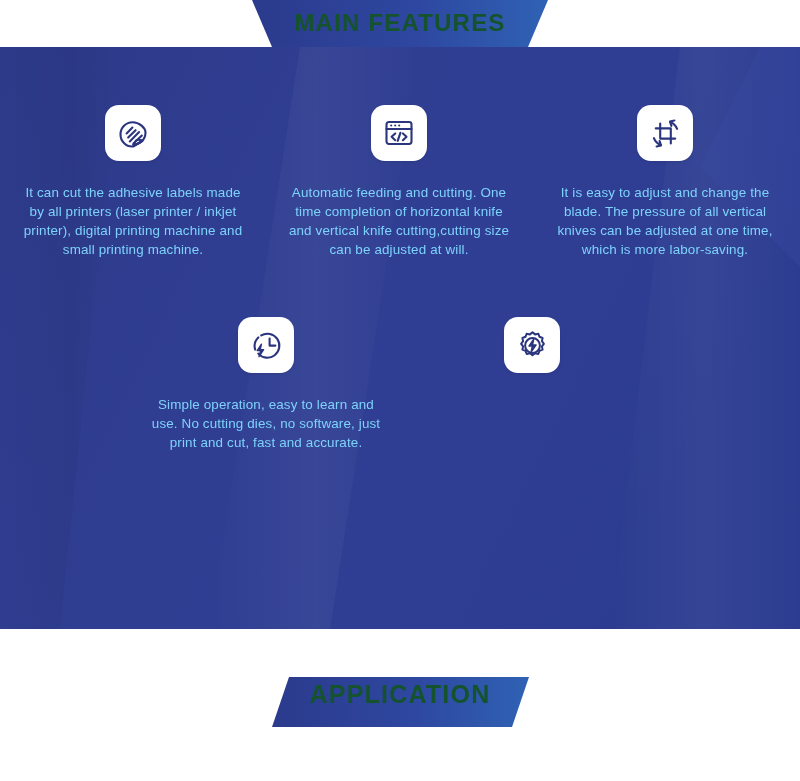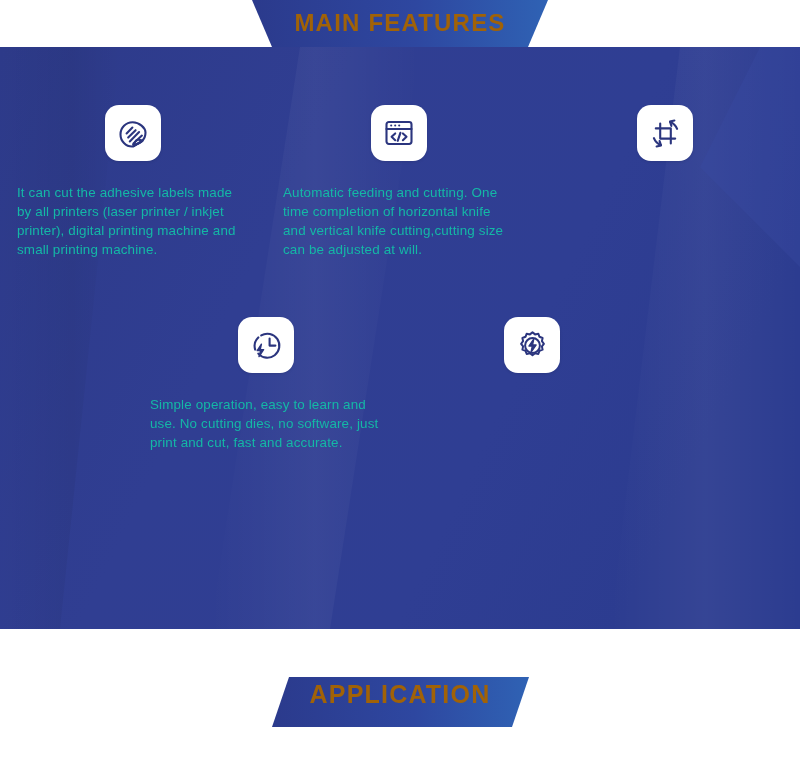--- a/index.html
+++ b/index.html
@@ -20,21 +20,21 @@
     width: 800px;
     display: flex;
     justify-content: center;
     align-items: flex-start;
   }
   .banner {
     position: relative;
     display: flex;
     align-items: center;
     justify-content: center;
-    color: #a16207;
+    color: #14532d;
     letter-spacing: 1.2px;
     font-weight: bold;
     -webkit-font-smoothing: antialiased;
   }
   .banner .banner-shape {
     position: absolute;
     inset: 0;
     z-index: 0;
   }
   .banner .banner-label {
@@ -101,24 +101,24 @@
     display: flex;
     align-items: center;
     justify-content: center;
     box-shadow: 0 1px 3px rgba(0,0,0,0.10);
     flex: none;
   }
   .icon-tile svg { display: block; }
 
   .feature-text {
     margin-top: 22px;
-    color: #14b8a6;
+    color: #7dd3fc;
     font-size: 13.4px;
     line-height: 19px;
-    text-align: left;
+    text-align: center;
     max-width: 232px;
     letter-spacing: 0.15px;
   }
 
   
   .row-2 { padding-left: 133px; }
 </style>
 </head>
 <body>
 
@@ -205,20 +205,21 @@
         <div class="icon-tile">
           <svg width="33" height="33" viewBox="0 0 33 33" fill="none" stroke="#2b357e" stroke-width="2.1" stroke-linecap="round" stroke-linejoin="round">
             <polyline points="11.2,6.6 11.2,21.6 26.2,21.6"></polyline>
             <polyline points="6.8,11.4 21.8,11.4 21.8,26.4"></polyline>
             <path d="M21.2 4.9a12 12 0 0 1 6.9 6.9"></path>
             <polyline points="22.4,8.9 21.0,4.6 25.4,3.5"></polyline>
             <path d="M11.8 28.1a12 12 0 0 1-6.9-6.9"></path>
             <polyline points="10.6,24.1 12.0,28.4 7.6,29.5"></polyline>
           </svg>
         </div>
+        <div class="feature-text">It is easy to adjust and change the blade. The pressure of all vertical knives can be adjusted at one time, which is more labor-saving.</div>
       </div>
 
     </div>
 
     <div class="row row-2">
 
       <div class="feature">
         <div class="icon-tile">
           <svg width="33" height="33" viewBox="0 0 33 33" fill="none" stroke="#2b357e" stroke-width="2.1" stroke-linecap="round" stroke-linejoin="round">
             <path d="M11.2 6.4A12 12 0 1 1 8.3 24.6"></path>

